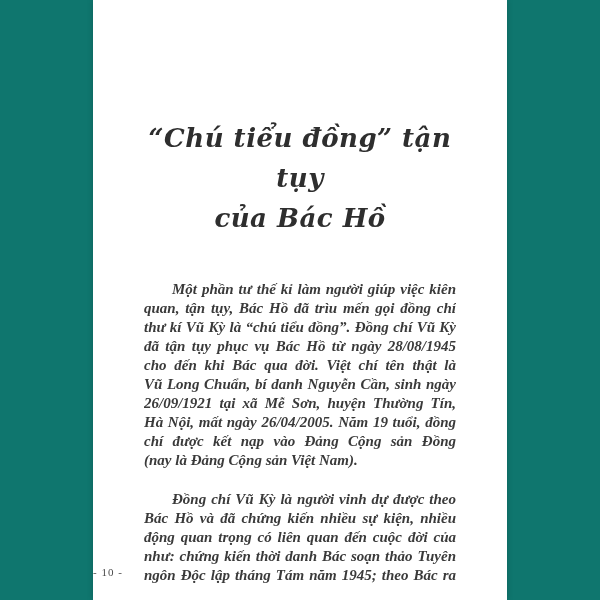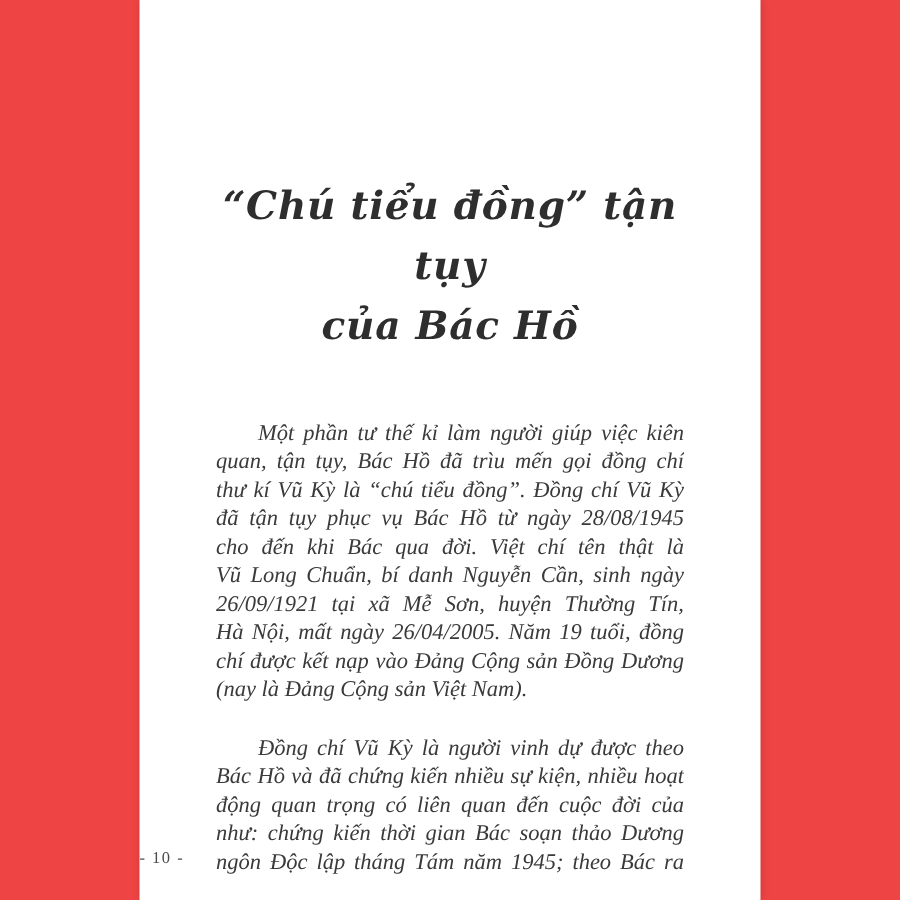--- a/index.html
+++ b/index.html
@@ -3,21 +3,21 @@
 <meta charset="utf-8">
 <style>
   html, body {
     margin: 0;
     padding: 0;
   }
   .stage {
     position: relative;
     width: 600px;
     height: 600px;
-    background: #ef4444;
+    background: #0f766e;
     overflow: hidden;
     font-family: "Liberation Serif", "DejaVu Serif", serif;
   }
   .page {
     position: absolute;
     left: 93px;
     top: 0;
     width: 414px;
     height: 600px;
     background: #ffffff;
@@ -47,20 +47,21 @@
     color: #3a3a3a;
   }
   .para { margin: 0; }
   .para + .para { margin-top: 20px; }
   .para .line {
     text-align: justify;
     text-align-last: justify;
     white-space: normal;
     overflow: hidden;
     height: 19px;
+    font-weight: bold;
   }
   .para .line:first-child {
     text-indent: 28px;
   }
   .para.ends .line:last-child {
     text-align-last: left;
   }
   .pageno {
     position: absolute;
     left: 0;
@@ -94,21 +95,21 @@
           <div class="line">Vũ Long Chuẩn, bí danh Nguyễn Cần, sinh ngày</div>
           <div class="line">26/09/1921 tại xã Mễ Sơn, huyện Thường Tín,</div>
           <div class="line">Hà Nội, mất ngày 26/04/2005. Năm 19 tuổi, đồng</div>
           <div class="line">chí được kết nạp vào Đảng Cộng sản Đồng Dương</div>
           <div class="line">(nay là Đảng Cộng sản Việt Nam).</div>
         </div>
       <div class="para">
           <div class="line">Đồng chí Vũ Kỳ là người vinh dự được theo</div>
           <div class="line">Bác Hồ và đã chứng kiến nhiều sự kiện, nhiều hoạt</div>
           <div class="line">động quan trọng có liên quan đến cuộc đời của</div>
-          <div class="line">như: chứng kiến thời gian Bác soạn thảo Dương</div>
+          <div class="line">như: chứng kiến thời danh Bác soạn thảo Tuyên</div>
           <div class="line">ngôn Độc lập tháng Tám năm 1945; theo Bác ra</div>
         </div>
     </div>
 
     <div class="pageno">- 10 -</div>
 
   </div>
 </div>
 
 </body></html>

